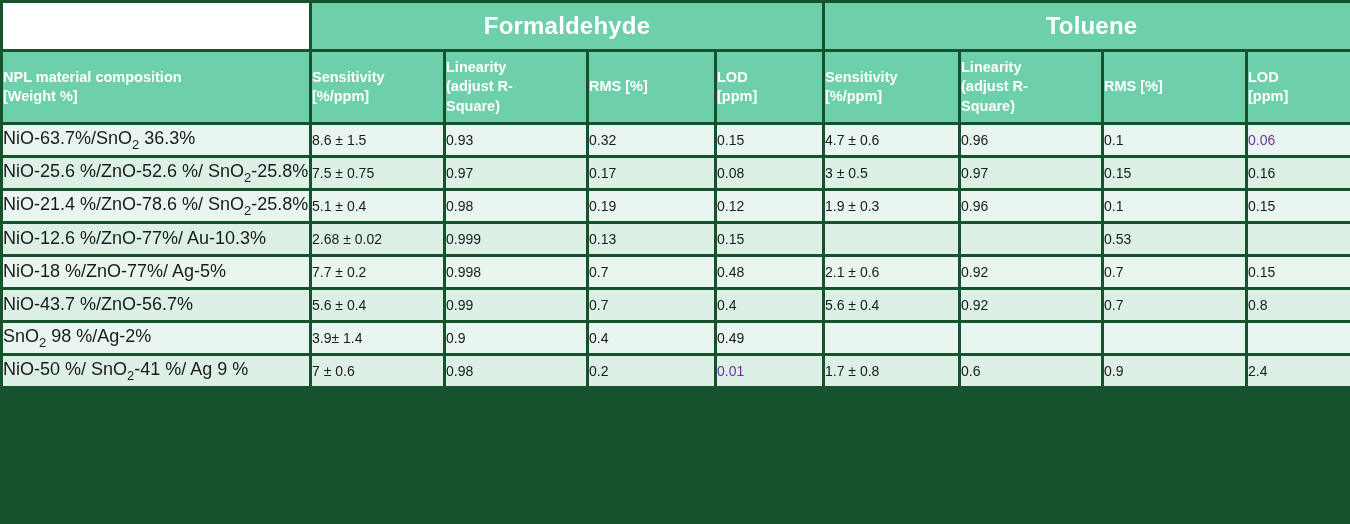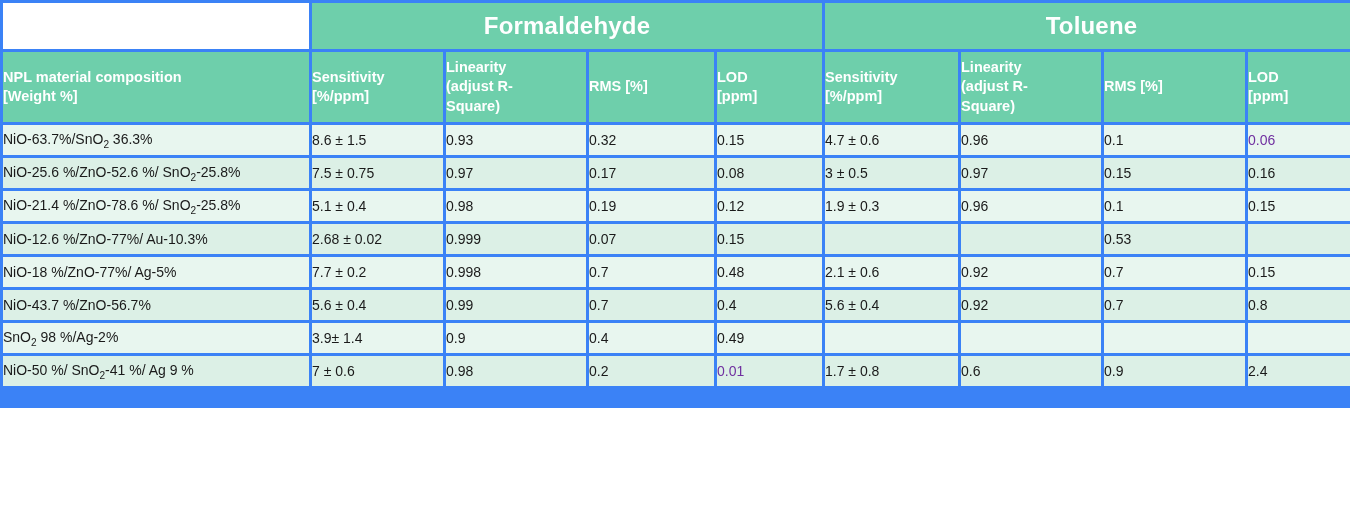--- a/index.html
+++ b/index.html
@@ -10,22 +10,22 @@
   body {
     width: 1350px;
     height: 524px;
     font-family: "Liberation Sans", sans-serif;
     color: #1a1a1a;
     overflow: hidden;
   }
   .sheet {
     position: relative;
     width: 1350px;
-    height: 408px;
-    background: #3b82f6;
+    height: 524px;
+    background: #14532d;
   }
   table.data-table {
     border-collapse: separate;
     border-spacing: 3px;
     width: 1350px;
     table-layout: fixed;
     margin: 0;
   }
   table.data-table td, table.data-table th {
     padding: 0;
@@ -58,21 +58,21 @@
     line-height: 1.32;
   }
   
   .cell {
     font-size: 14px;
     padding: 10px 10px;
     height: 30px;
     line-height: 1.3;
   }
   .cell-name {
-    font-size: 14px;
+    font-size: 18px;
     font-weight: normal;
   }
   .row-a .cell { background: #e8f6ef; }
   .row-b .cell { background: #dcf0e6; }
   .cell.blank { }
   .hl {
     color: #7030a0;
     font-weight: normal;
   }
   .num { font-weight: normal; }
@@ -143,21 +143,21 @@
           <td class="cell num">0.12</td>
           <td class="cell num">1.9 ± 0.3</td>
           <td class="cell num">0.96</td>
           <td class="cell num">0.1</td>
           <td class="cell num">0.15</td>
         </tr>
         <tr class="row-b">
           <td class="cell cell-name">NiO-12.6 %/ZnO-77%/ Au-10.3%</td>
           <td class="cell num">2.68 ± 0.02</td>
           <td class="cell num">0.999</td>
-          <td class="cell num">0.07</td>
+          <td class="cell num">0.13</td>
           <td class="cell num">0.15</td>
           <td class="cell num blank"></td>
           <td class="cell num blank"></td>
           <td class="cell num">0.53</td>
           <td class="cell num blank"></td>
         </tr>
         <tr class="row-a">
           <td class="cell cell-name">NiO-18 %/ZnO-77%/ Ag-5%</td>
           <td class="cell num">7.7 ± 0.2</td>
           <td class="cell num">0.998</td>

